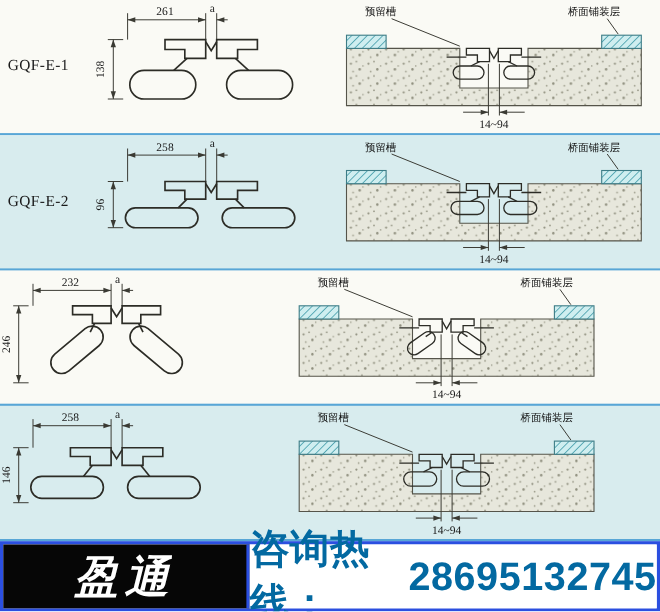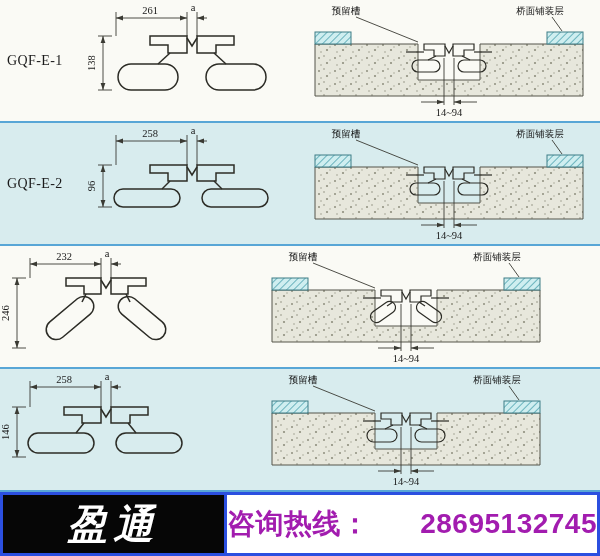--- a/index.html
+++ b/index.html
@@ -23,22 +23,22 @@
   .dimtxt{font-family:"Liberation Serif",serif;font-size:10.5px;fill:#1a1a1a;}
   .lbl{font-size:9.5px;fill:#111111;}
   
   .footer{height:64px;box-sizing:border-box;border:3px solid #2b4fe0;display:flex;}
   .brand-box{width:224px;background:#060606;color:#ffffff;display:flex;
              align-items:center;justify-content:center;
              font-family:"Liberation Serif",serif;font-weight:bold;
              font-style:italic;font-size:40px;letter-spacing:6px;
              border-right:3px solid #2b4fe0;box-sizing:border-box;}
   .hotline-box{flex:1;background:#ffffff;display:flex;align-items:center;
-               justify-content:space-between;color:#a21caf;font-weight:bold;
-               font-size:28px;letter-spacing:0.5px;}
+               justify-content:space-between;color:#0369a1;font-weight:bold;
+               font-size:36px;letter-spacing:0.5px;}
 </style>
 </head>
 <body>
 
 <div class="page">
 
   <div class="row plain">
     <div class="model-col">GQF-E-1</div>
     <div class="mid-col">
       <svg width="212" height="118" viewBox="0 0 212 118">

